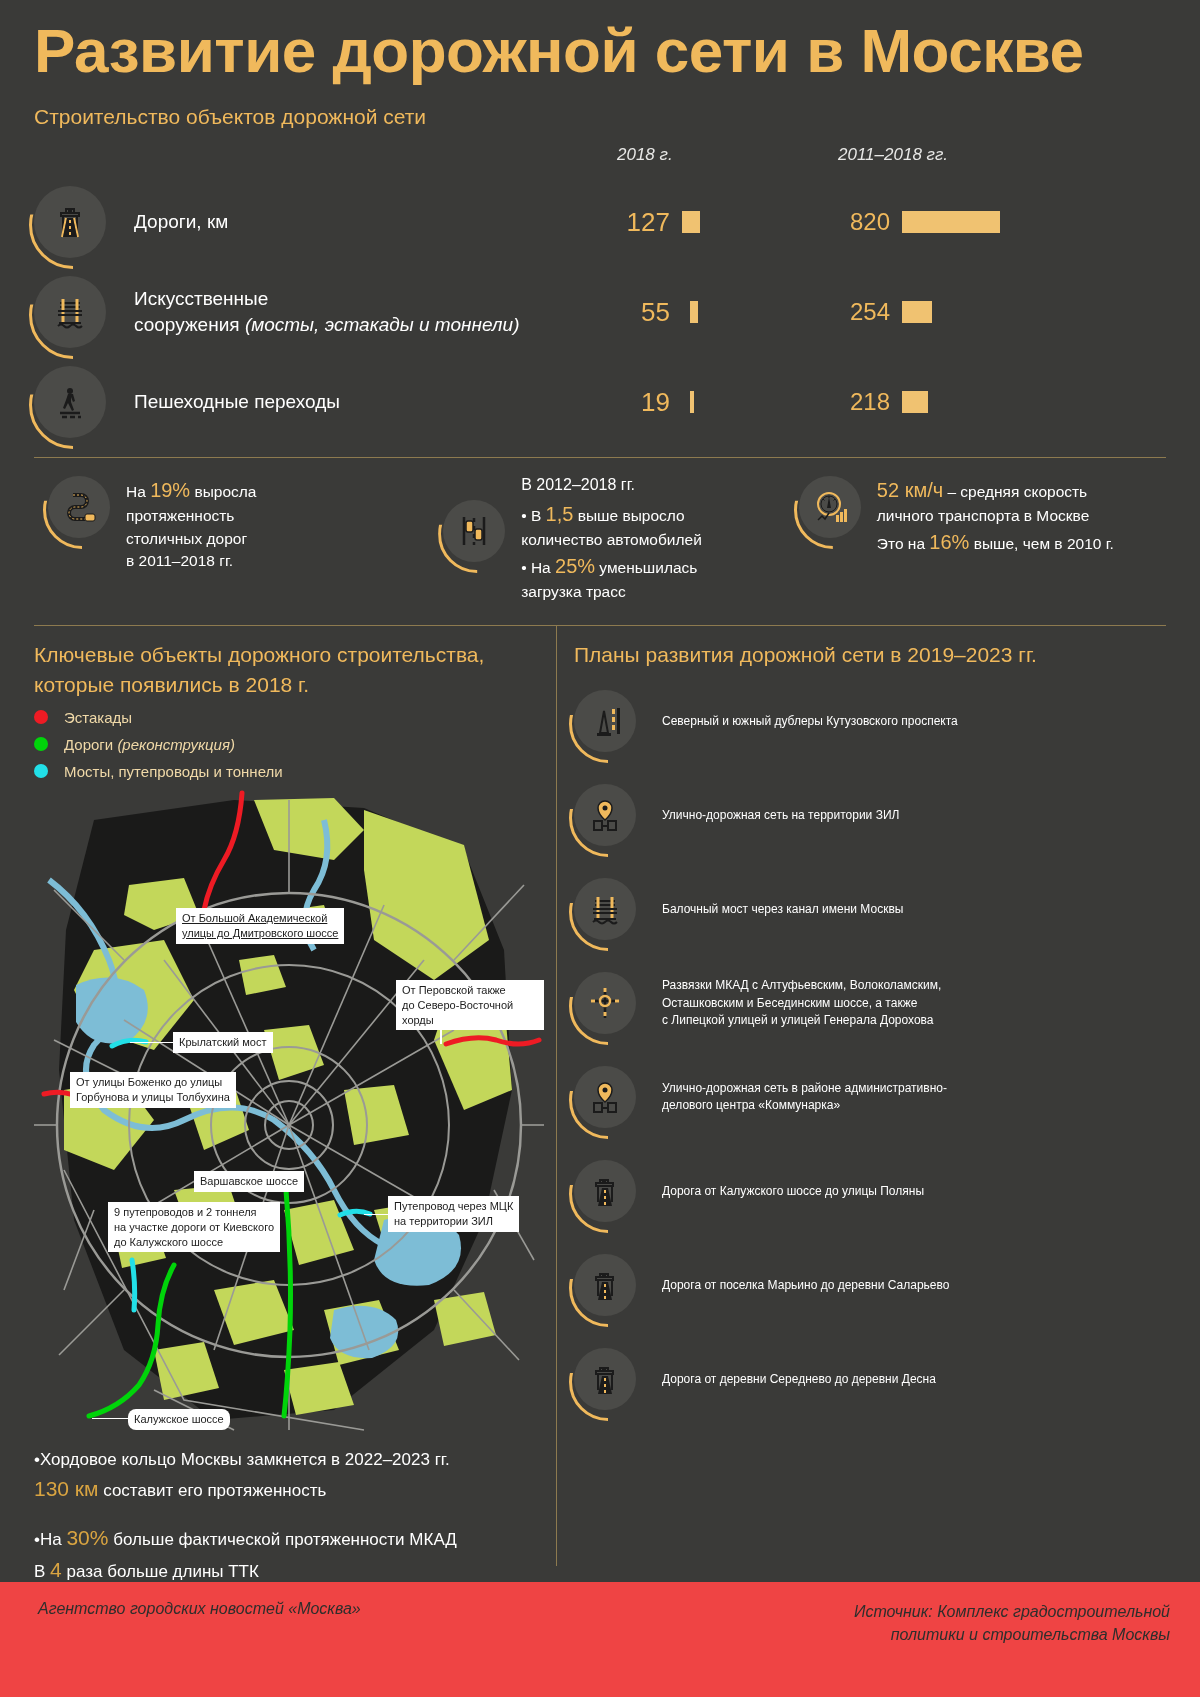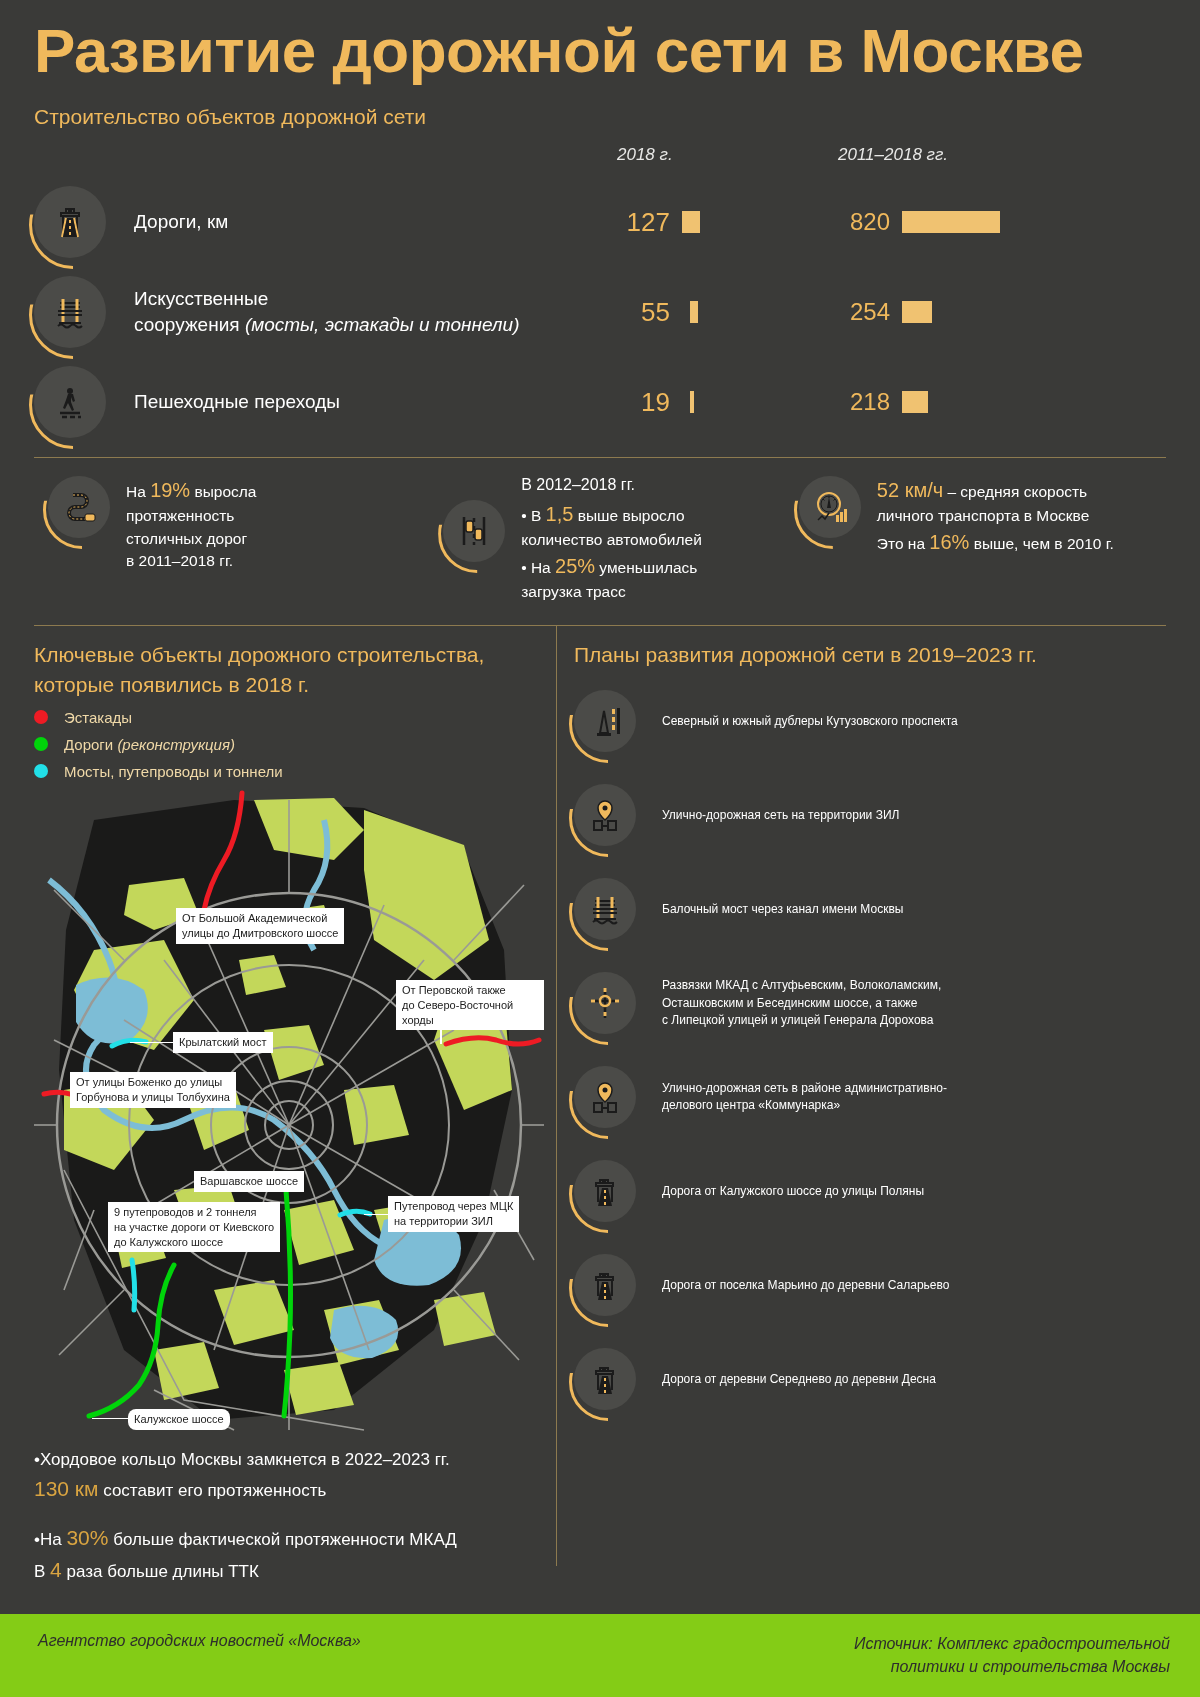--- a/index.html
+++ b/index.html
@@ -116,22 +116,22 @@
   .note-gap{height:16px;}
 
   
   .plan-item{display:flex;align-items:center;min-height:86px;margin-bottom:8px;}
   .plan-item .icon-circle{width:62px;height:62px;flex:0 0 62px;margin-left:0;}
   .plan-item .icon-circle::after{left:-5px;top:-5px;width:72px;height:72px;}
   .plan-text{margin-left:26px;font-size:12px;line-height:1.45;color:#ffffff;width:470px;}
 
   
   .footer{
-    position:absolute;left:0;bottom:0;width:1200px;height:83px;
-    background:#84cc16;display:flex;align-items:flex-start;
+    position:absolute;left:0;bottom:0;width:1200px;height:115px;
+    background:#ef4444;display:flex;align-items:flex-start;
     justify-content:space-between;box-sizing:border-box;padding:18px 30px 0 38px;
   }
   .foot-left{font-size:16px;font-style:italic;color:#2e2e2c;}
   .foot-right{font-size:16px;font-style:italic;color:#2e2e2c;text-align:right;line-height:1.45;}
 </style>
 </head>
 <body>
 
 <div class="page">
 
@@ -391,21 +391,21 @@
 
             <path d="M98 470 Q102 495 100 520" stroke="#22e0e8" stroke-width="5"></path>
 
             <path d="M55 626 Q85 618 105 595 Q122 570 124 535 Q126 500 140 475" stroke="#00d40a" stroke-width="5"></path>
 
             <path d="M252 400 Q258 470 256 540 Q254 590 250 626" stroke="#00d40a" stroke-width="5"></path>
           </g>
         </svg>
 
         <div class="leader" style="left:142px;top:133px;width:32px;"></div>
-        <div class="map-label" style="left:142px;top:118px;">От Большой Академической
+        <div class="map-label" style="left:142px;top:118px;text-decoration:underline;">От Большой Академической
 улицы до Дмитровского шоссе</div>
 
         <div class="leader" style="left:406px;top:228px;width:2px;height:26px;"></div>
         <div class="map-label" style="left:362px;top:190px;">От Перовской также
 до Северо-Восточной хорды</div>
 
         <div class="leader" style="left:96px;top:252px;width:44px;"></div>
         <div class="map-label" style="left:139px;top:242px;">Крылатский мост</div>
 
         <div class="map-label" style="left:36px;top:282px;">От улицы Боженко до улицы

